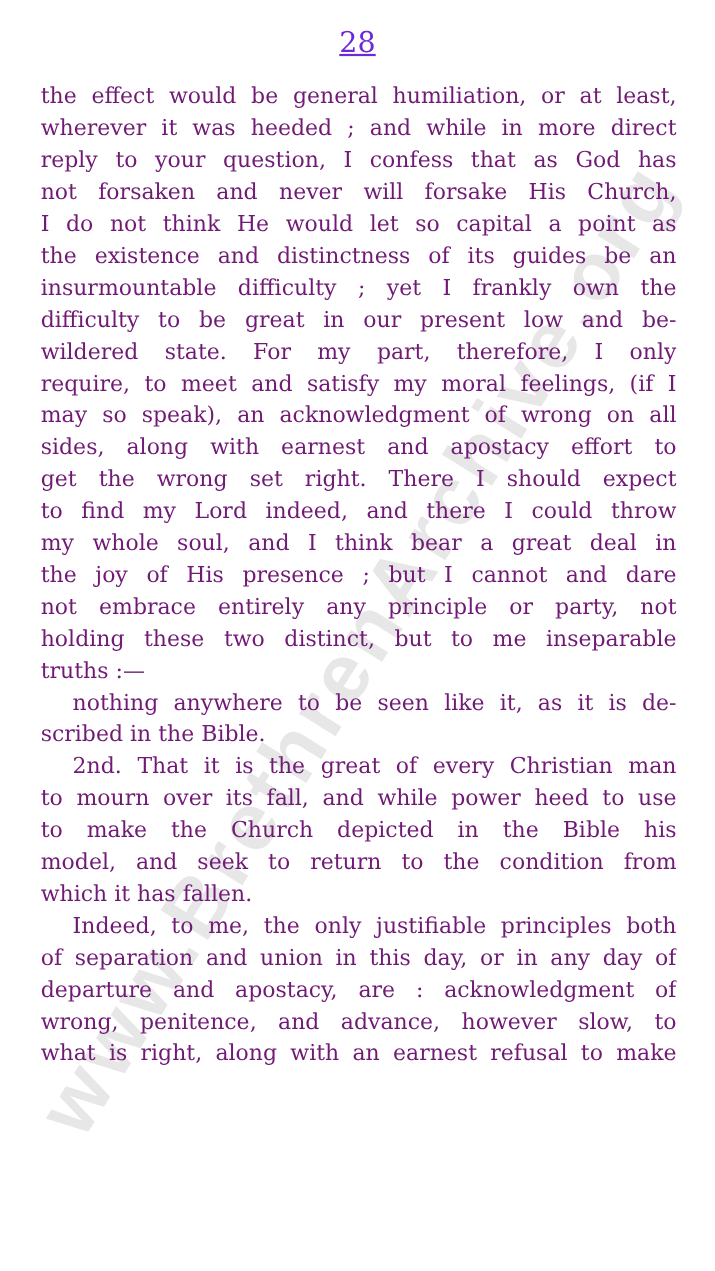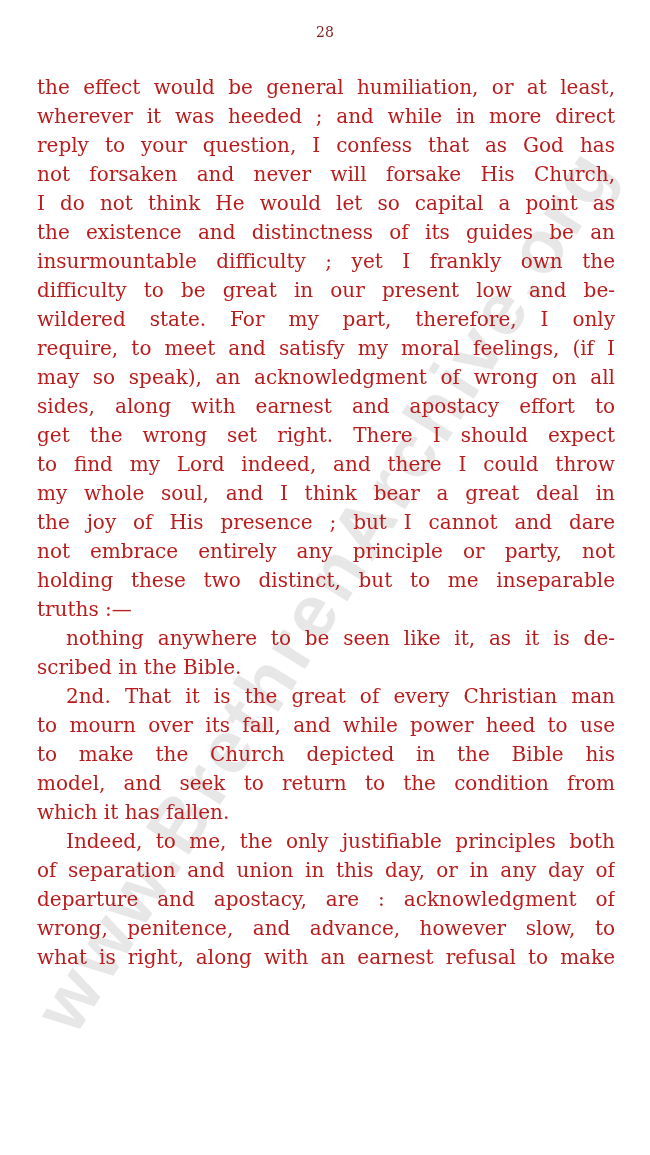--- a/index.html
+++ b/index.html
@@ -29,23 +29,24 @@
     z-index: 0;
     user-select: none;
     pointer-events: none;
   }
   .page-number {
     position: absolute;
     top: 24px;
     left: 0;
     width: 100%;
     text-align: center;
-    font-size: 14px;
-    color: #7f1d1d;
+    font-size: 26px;
+    color: #6d28d9;
     z-index: 1;
+    text-decoration: underline;
   }
   .text-block {
     position: absolute;
     top: 73px;
     left: 37px;
     width: 578px;
     z-index: 1;
     color: #1b1b1b;
     font-size: 20px;
   }
@@ -68,21 +69,21 @@
   .para.indent .line:first-child {
     text-indent: 29px;
   }
 </style>
 </head>
 <body>
 
 <div class="page" style="background: rgb(255, 255, 255);">
   <div class="watermark" style="color: rgb(231, 231, 231); transform: translate(-50%, -50%) rotate(-58deg);">www.BrethrenArchive.org</div>
   <div class="page-number">28</div>
-  <div class="text-block" style="color: #b91c1c;">
+  <div class="text-block" style="color: #701a75;">
       <div class="para">
         <div class="line">the effect would be general humiliation, or at least,</div>
         <div class="line">wherever it was heeded ; and while in more direct</div>
         <div class="line">reply to your question, I confess that as God has</div>
         <div class="line">not forsaken and never will forsake His Church,</div>
         <div class="line">I do not think He would let so capital a point as</div>
         <div class="line">the existence and distinctness of its guides be an</div>
         <div class="line">insurmountable difficulty ; yet I frankly own the</div>
         <div class="line">difficulty to be great in our present low and be-</div>
         <div class="line">wildered state.  For my part, therefore, I only</div>

